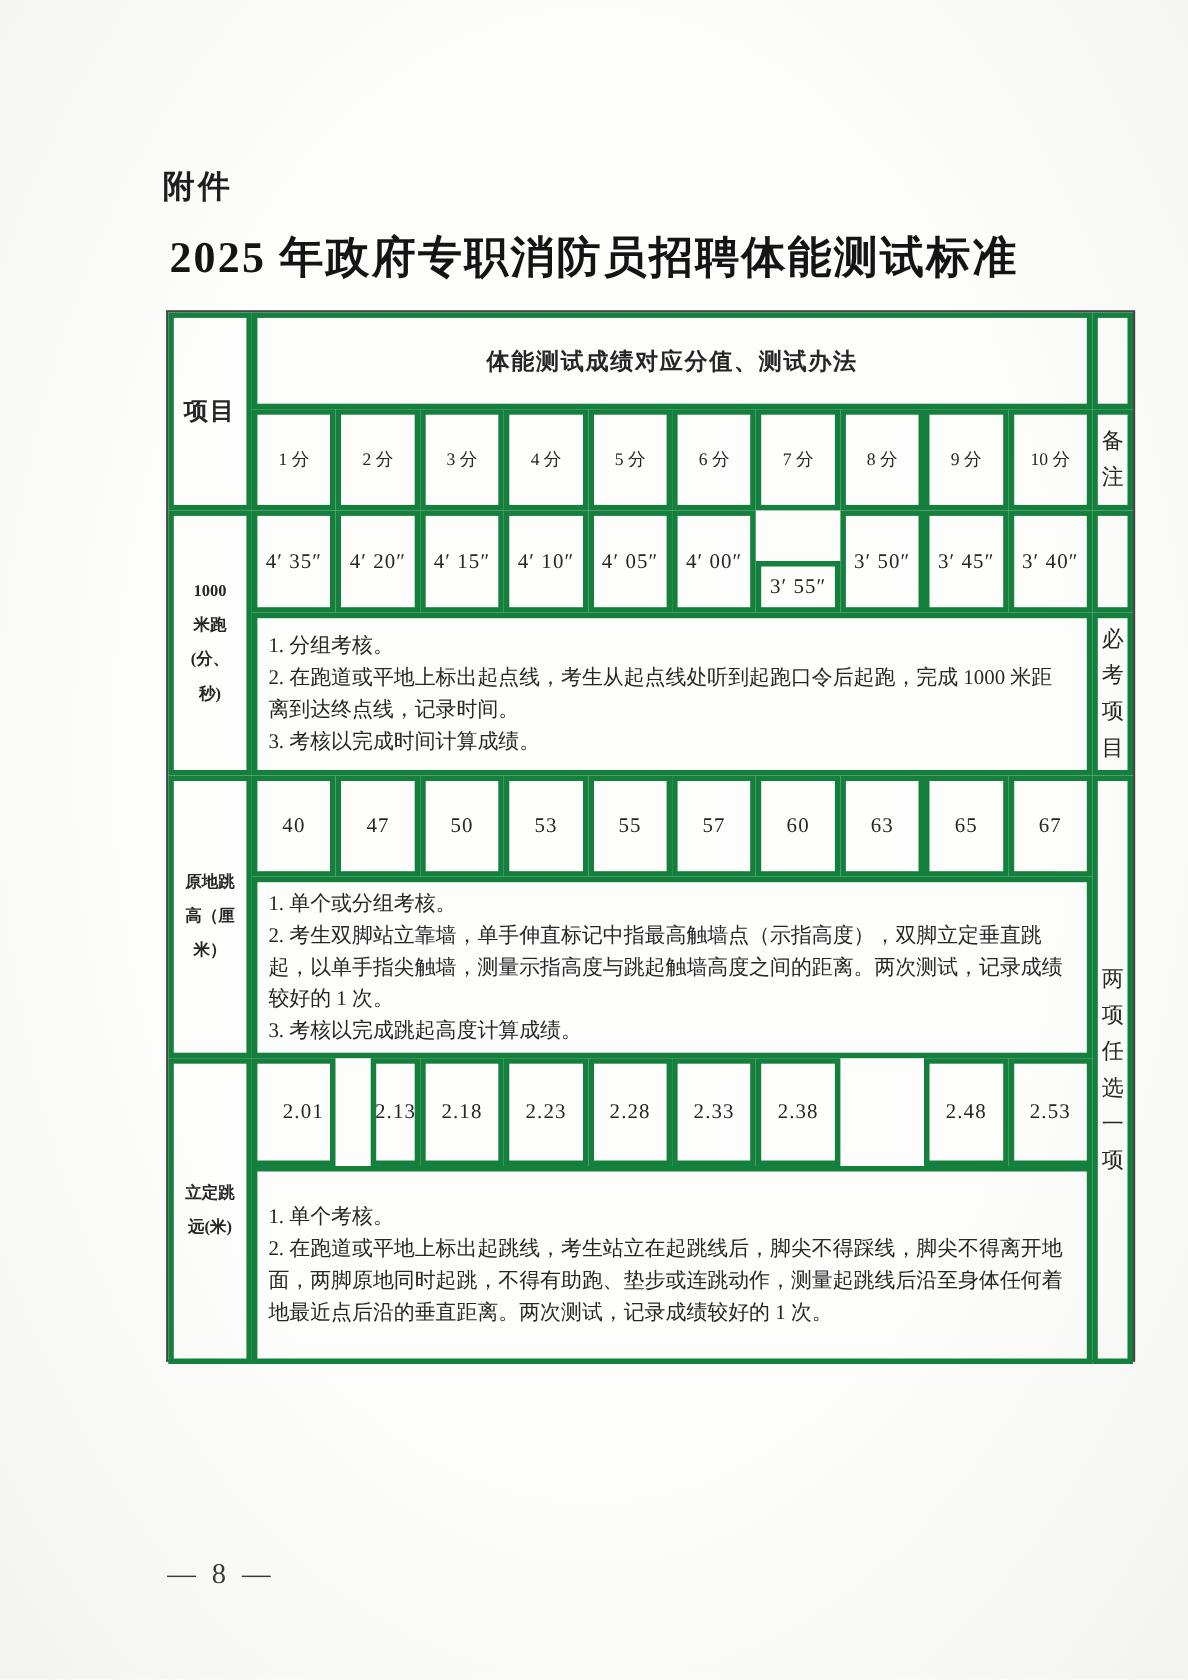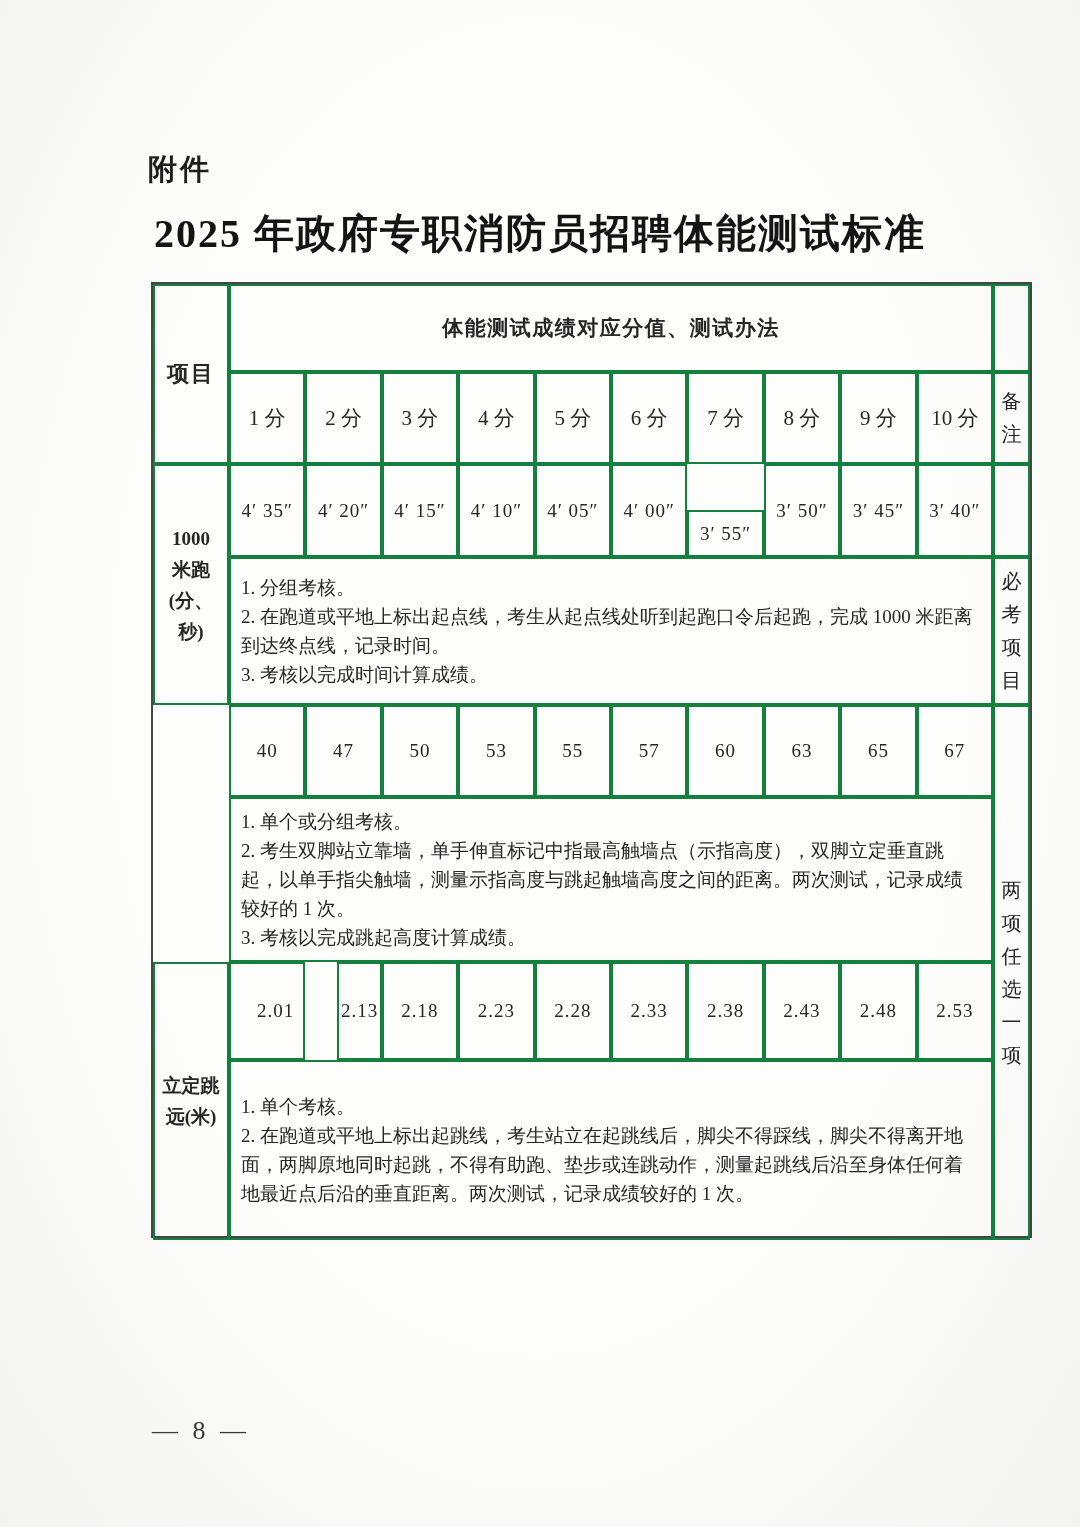--- a/index.html
+++ b/index.html
@@ -43,45 +43,45 @@
     width: 881px;
     height: 956px;
     display: grid;
     grid-template-columns: 76px repeat(10, 1fr) 37px;
     grid-template-rows: 88px 92px 93px 148px 92px 165px 98px 180px;
     border: 2px solid #454545;
     box-sizing: border-box;
   }
 
   .c {
-    border: 2px solid #15803d;
+    border: 5px solid #15803d;
     display: flex;
     align-items: center;
     justify-content: center;
     box-sizing: border-box;
     overflow: hidden;
   }
 
   .corner-cell { font-size: 22px; font-weight: 600; letter-spacing: 2px; }
 
   .main-header { font-size: 21px; font-weight: 700; letter-spacing: 1.5px; }
 
-  .score-header { font-size: 21px; text-align: center; }
+  .score-header { font-size: 16px; text-align: center; }
 
   .vtext {
     white-space: pre-line;
     text-align: center;
     font-size: 20px;
     line-height: 33px;
   }
 
   .item-label {
     white-space: pre-line;
     text-align: center;
-    font-size: 19px;
+    font-size: 15px;
     font-weight: 600;
     line-height: 31px;
   }
 
   .value-cell { font-size: 19px; letter-spacing: 1px; }
 
   .notes-cell {
     justify-content: flex-start;
     padding: 6px 14px 6px 10px;
     font-size: 19px;
@@ -141,20 +141,23 @@
   <div class="c value-cell" style="grid-area:3/11/4/12;">3′ 40″</div>
   <div class="c" style="grid-area:3/12/4/13;"></div>
   <div class="c notes-cell" style="grid-area:4/2/5/12;">1. 分组考核。
 2. 在跑道或平地上标出起点线，考生从起点线处听到起跑口令后起跑，完成 1000 米距离到达终点线，记录时间。
 3. 考核以完成时间计算成绩。</div>
   <div class="c vtext" style="grid-area:4/12/5/13;">必
 考
 项
 目</div>
 
+  <div class="c item-label" style="grid-area:5/1/7/2;">原地跳
+高（厘
+米）</div>
   <div class="c value-cell" style="grid-area:5/2/6/3;">40</div>
   <div class="c value-cell" style="grid-area:5/3/6/4;">47</div>
   <div class="c value-cell" style="grid-area:5/4/6/5;">50</div>
   <div class="c value-cell" style="grid-area:5/5/6/6;">53</div>
   <div class="c value-cell" style="grid-area:5/6/6/7;">55</div>
   <div class="c value-cell" style="grid-area:5/7/6/8;">57</div>
   <div class="c value-cell" style="grid-area:5/8/6/9;">60</div>
   <div class="c value-cell" style="grid-area:5/9/6/10;">63</div>
   <div class="c value-cell" style="grid-area:5/10/6/11;">65</div>
   <div class="c value-cell" style="grid-area:5/11/6/12;">67</div>
@@ -164,21 +167,20 @@
 
   <div class="c item-label" style="grid-area:7/1/9/2;">立定跳
 远(米)</div>
   <div class="c value-cell" style="grid-area:7/2/8/3;padding-left:17px;">2.01</div>
   <div class="c value-cell" style="grid-area:7/3/8/4;margin-left:32px;">2.13</div>
   <div class="c value-cell" style="grid-area:7/4/8/5;">2.18</div>
   <div class="c value-cell" style="grid-area:7/5/8/6;">2.23</div>
   <div class="c value-cell" style="grid-area:7/6/8/7;">2.28</div>
   <div class="c value-cell" style="grid-area:7/7/8/8;">2.33</div>
   <div class="c value-cell" style="grid-area:7/8/8/9;">2.38</div>
-  <div class="c value-cell" style="grid-area:7/9/8/10;">2.43</div>
   <div class="c value-cell" style="grid-area:7/10/8/11;">2.48</div>
   <div class="c value-cell" style="grid-area:7/11/8/12;">2.53</div>
   <div class="c notes-cell" style="grid-area:8/2/9/12;">1. 单个考核。
 2. 在跑道或平地上标出起跳线，考生站立在起跳线后，脚尖不得踩线，脚尖不得离开地面，两脚原地同时起跳，不得有助跑、垫步或连跳动作，测量起跳线后沿至身体任何着地最近点后沿的垂直距离。两次测试，记录成绩较好的 1 次。</div>
 
   <div class="c vtext" style="grid-area:5/12/9/13;">两
 项
 任
 选
 一

